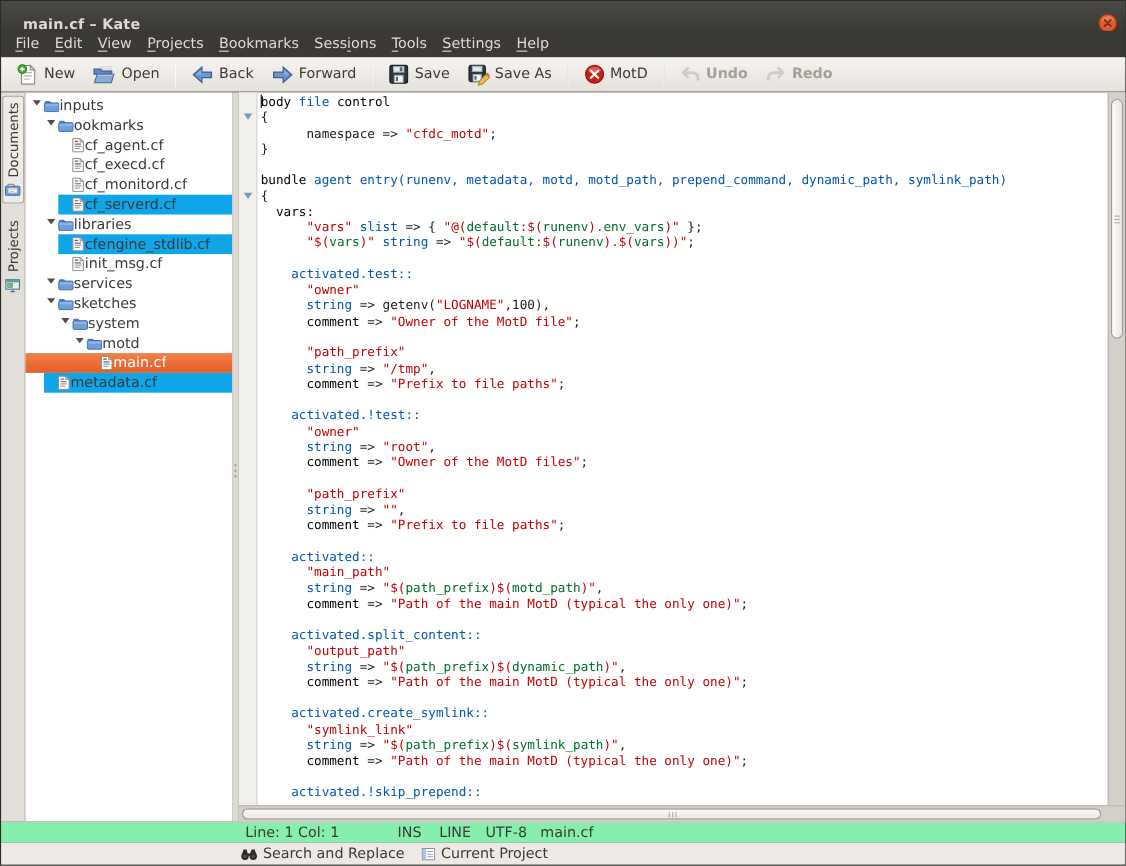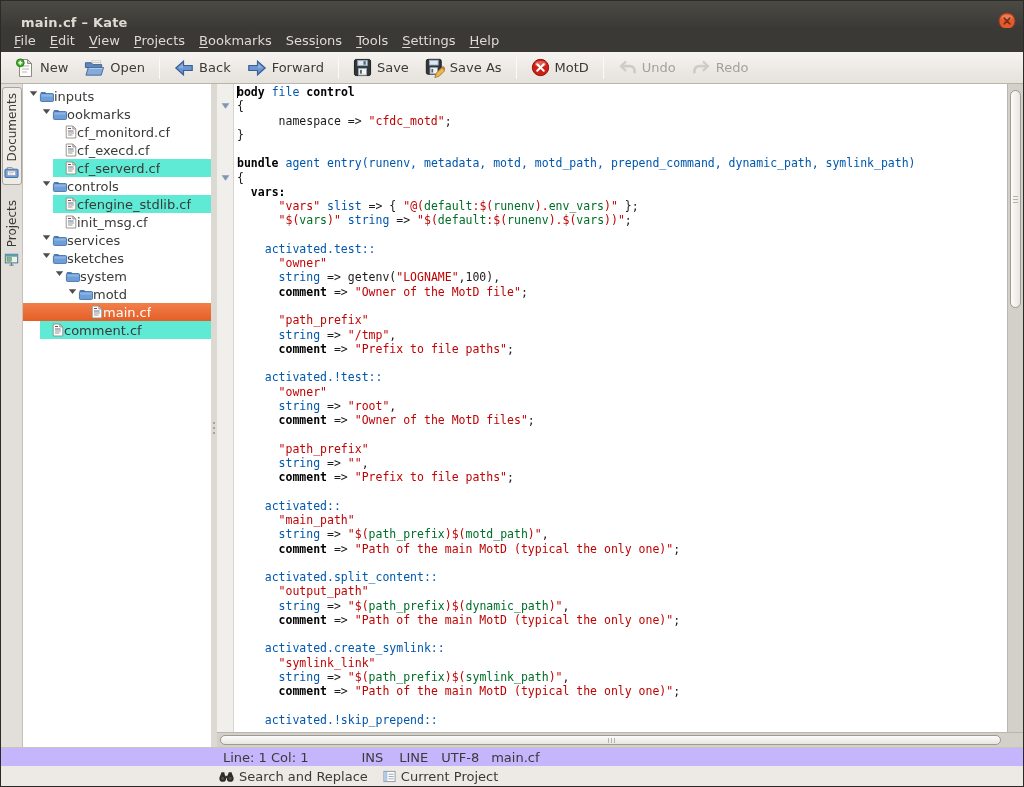--- a/index.html
+++ b/index.html
@@ -13,69 +13,69 @@
   .closebtn { margin-left:auto; width:19px; height:19px; display:flex; align-items:center; justify-content:center; cursor:default; }
 
   
   .menubar { height:24px; background:#3a3935; display:flex; align-items:center; padding-left:6px; flex:none; }
   .mi { color:#dfdbd3; font-size:13px; padding:3px 7px; white-space:nowrap; }
   .mi u { text-underline-offset:2px; }
 
   
   .toolbar { height:32px; background:linear-gradient(#f6f4f1,#e5e1db); border-bottom:1px solid #b9b4ad; display:flex; align-items:center; padding-left:6px; flex:none; }
   .tbtn { display:flex; align-items:center; gap:5px; padding:3px 8px; font-size:13px; color:#3b3a37; white-space:nowrap; }
-  .tbtn.disabled { color:#a5a19a; }
+  .tbtn.disabled { color:#a5a19a;font-weight:bold; }
   .tbtn.disabled svg { opacity:.4; }
   .tsep { width:1px; height:22px; background:#c4bfb7; border-right:1px solid #fbfaf8; margin:0 6px; flex:none; }
 
   
   .main { flex:1; display:flex; min-height:0; }
   .tabstrip { width:22px; background:#e2ded9; border-right:1px solid #c6c2bb; padding-top:3px; display:flex; flex-direction:column; align-items:center; gap:9px; flex:none; }
   .vtab { display:flex; flex-direction:column; align-items:center; gap:4px; padding:5px 0 4px 0; width:20px; border:1px solid transparent; border-radius:3px; }
   .vtab.active { background:#efece7; border-color:#a9a59e; }
   .vtab .vlbl { writing-mode:vertical-rl; transform:rotate(180deg); font-size:12px; color:#3a3935; }
 
   .sidebar { width:188px; background:#ffffff; overflow:hidden; padding-top:3px; flex:none; }
   .trow { height:18px; display:flex; align-items:center; font-size:13px; color:#3a3a38; white-space:nowrap; }
   .trow .indent { flex:none; }
   .trow .arrow { width:12px; flex:none; font-size:8px; color:#55534f; text-align:center; line-height:18px; }
   .trow .rowc { flex:1; display:flex; align-items:center; height:18px; min-width:0; }
-  .trow .rowc.open { background:#5eead4; }
+  .trow .rowc.open { background:#0ea5e9; }
   .trow.selected { background:linear-gradient(#f27f4b,#e45e27); }
   .trow.selected .tlabel { color:#ffffff; }
   .tlabel { overflow:hidden; text-overflow:ellipsis; }
 
   .splitter { width:6px; background:#dcd8d2; position:relative; flex:none; }
   .splitter .grip { position:absolute; top:338px; left:2px; width:2px; height:2px; background:#a8a39c; box-shadow:0 5px 0 #a8a39c, 0 10px 0 #a8a39c; }
 
   
   .editor { flex:1; display:flex; flex-direction:column; min-width:0; background:#fff; }
   .editrow { flex:1; display:flex; min-height:0; }
   .gutter { width:17px; background:#f1efeb; border-right:1px solid #d8d4ce; padding-top:1px; flex:none; }
   .gcell { height:14.28px; display:flex; align-items:center; justify-content:center; font-size:9px; color:#7e97b5; }
   .codewrap { flex:1; position:relative; overflow:hidden; }
   .code { padding:1px 0 0 3px; font-family:"DejaVu Sans Mono","Liberation Mono",monospace; font-size:11.5px; line-height:14.28px; white-space:pre; }
   .cl { height:14.28px; }
-  .c-kw { font-weight:bold; color:#000000; }
+  .c-kw { font-weight:normal; color:#000000; }
   .c-ty { color:#0057ae; }
   .c-st { color:#bf0303; }
   .c-vr { color:#006e28; }
   .c-pl { color:#1a1a1a; }
   .caret { position:absolute; left:3px; top:2px; width:1px; height:12px; background:#000; }
 
   .vscroll { width:16px; background:#d3cfc9; border-left:1px solid #bab5ae; position:relative; flex:none; }
   .vhandle { position:absolute; left:2px; top:6px; width:11px; height:218px; background:linear-gradient(90deg,#fcfbfa,#e9e6e1); border:1px solid #9e9992; border-radius:6px; }
   .vhandle:after { content:""; position:absolute; top:50%; left:2px; width:5px; height:1px; background:#b5b0a9; box-shadow:0 3px 0 #b5b0a9, 0 -3px 0 #b5b0a9; }
 
   .hscroll { height:15px; background:#d3cfc9; border-top:1px solid #bab5ae; position:relative; flex:none; }
   .hhandle { position:absolute; top:2px; left:3px; height:10px; width:781px; background:linear-gradient(#fcfbfa,#e9e6e1); border:1px solid #9e9992; border-radius:5px; }
   .hhandle:after { content:""; position:absolute; left:50%; top:2px; width:1px; height:5px; background:#b5b0a9; box-shadow:3px 0 0 #b5b0a9, -3px 0 0 #b5b0a9; }
 
   
-  .statusbar { height:19px; background:#c4b5fd; border-top:1px solid #c9c5be; display:flex; align-items:center; font-size:13px; color:#3b3a37; padding-left:222px; flex:none; }
+  .statusbar { height:19px; background:#86efac; border-top:1px solid #c9c5be; display:flex; align-items:center; font-size:13px; color:#3b3a37; padding-left:222px; flex:none; }
   .seg { white-space:nowrap; }
   .seg.ins { margin-left:53px; } .seg.eol { margin-left:16px; } .seg.enc { margin-left:13px; } .seg.fn { margin-left:12px; }
   .bottombar { height:20px; background:#edeae5; display:flex; align-items:center; padding-left:218px; gap:15px; font-size:13px; color:#3b3a37; flex:none; }
   .bbtn { display:flex; align-items:center; gap:5px; white-space:nowrap; }
 </style>
 </head>
 <body>
 
 <div class="window">
   <div class="titlebar">
@@ -271,41 +271,57 @@
             <span class="arrow"></span>
             <span class="ic" style="display: flex;">
               <svg width="12" height="14" viewBox="0 0 12 14">
                 <path d="M1.2 1h6.6l3 3v9H1.2z" fill="#fdfdfc" stroke="#8f8c87" stroke-width=".9"></path>
                 <path d="M7.8 1l3 3h-3z" fill="#d9d6d1" stroke="#8f8c87" stroke-width=".8"></path>
                 <path d="M3 6h5.5" stroke="#4a6fa5" stroke-width="1"></path>
                 <path d="M3 8h6M3 10h4.5" stroke="#8e8b86" stroke-width=".9"></path>
                 <path d="M3 3.5h3" stroke="#a33c35" stroke-width="1"></path>
               </svg>
             </span>
+            <span class="tlabel">cf_agent.cf</span>
+          </span>
+        </div>
+        <div class="trow">
+          <span class="indent" style="width: 30px;"></span>
+          <span class="rowc">
+            <span class="arrow"></span>
+            <span class="ic" style="display: flex;">
+              <svg width="12" height="14" viewBox="0 0 12 14">
+                <path d="M1.2 1h6.6l3 3v9H1.2z" fill="#fdfdfc" stroke="#8f8c87" stroke-width=".9"></path>
+                <path d="M7.8 1l3 3h-3z" fill="#d9d6d1" stroke="#8f8c87" stroke-width=".8"></path>
+                <path d="M3 6h5.5" stroke="#4a6fa5" stroke-width="1"></path>
+                <path d="M3 8h6M3 10h4.5" stroke="#8e8b86" stroke-width=".9"></path>
+                <path d="M3 3.5h3" stroke="#a33c35" stroke-width="1"></path>
+              </svg>
+            </span>
+            <span class="tlabel">cf_execd.cf</span>
+          </span>
+        </div>
+        <div class="trow">
+          <span class="indent" style="width: 30px;"></span>
+          <span class="rowc">
+            <span class="arrow"></span>
+            <span class="ic" style="display: flex;">
+              <svg width="12" height="14" viewBox="0 0 12 14">
+                <path d="M1.2 1h6.6l3 3v9H1.2z" fill="#fdfdfc" stroke="#8f8c87" stroke-width=".9"></path>
+                <path d="M7.8 1l3 3h-3z" fill="#d9d6d1" stroke="#8f8c87" stroke-width=".8"></path>
+                <path d="M3 6h5.5" stroke="#4a6fa5" stroke-width="1"></path>
+                <path d="M3 8h6M3 10h4.5" stroke="#8e8b86" stroke-width=".9"></path>
+                <path d="M3 3.5h3" stroke="#a33c35" stroke-width="1"></path>
+              </svg>
+            </span>
             <span class="tlabel">cf_monitord.cf</span>
           </span>
         </div>
         <div class="trow">
           <span class="indent" style="width: 30px;"></span>
-          <span class="rowc">
-            <span class="arrow"></span>
-            <span class="ic" style="display: flex;">
-              <svg width="12" height="14" viewBox="0 0 12 14">
-                <path d="M1.2 1h6.6l3 3v9H1.2z" fill="#fdfdfc" stroke="#8f8c87" stroke-width=".9"></path>
-                <path d="M7.8 1l3 3h-3z" fill="#d9d6d1" stroke="#8f8c87" stroke-width=".8"></path>
-                <path d="M3 6h5.5" stroke="#4a6fa5" stroke-width="1"></path>
-                <path d="M3 8h6M3 10h4.5" stroke="#8e8b86" stroke-width=".9"></path>
-                <path d="M3 3.5h3" stroke="#a33c35" stroke-width="1"></path>
-              </svg>
-            </span>
-            <span class="tlabel">cf_execd.cf</span>
-          </span>
-        </div>
-        <div class="trow">
-          <span class="indent" style="width: 30px;"></span>
           <span class="rowc open">
             <span class="arrow"></span>
             <span class="ic" style="display: flex;">
               <svg width="12" height="14" viewBox="0 0 12 14">
                 <path d="M1.2 1h6.6l3 3v9H1.2z" fill="#fdfdfc" stroke="#8f8c87" stroke-width=".9"></path>
                 <path d="M7.8 1l3 3h-3z" fill="#d9d6d1" stroke="#8f8c87" stroke-width=".8"></path>
                 <path d="M3 6h5.5" stroke="#4a6fa5" stroke-width="1"></path>
                 <path d="M3 8h6M3 10h4.5" stroke="#8e8b86" stroke-width=".9"></path>
                 <path d="M3 3.5h3" stroke="#a33c35" stroke-width="1"></path>
               </svg>
@@ -319,21 +335,21 @@
             <span class="arrow"><svg width="9" height="9" viewBox="0 0 9 9">
                 <path d="M.8 2.2h7.4L4.5 7z" fill="#504e4a"></path>
               </svg></span>
             <span class="ic" style="display: flex;">
               <svg width="15" height="14" viewBox="0 0 16 14">
                 <path d="M1.5 4.2c0-.9.6-1.6 1.4-1.6h3.7l1.7 1.9h5.8c.8 0 1.4.7 1.4 1.6" fill="#4e7db3"></path>
                 <rect x="1.5" y="4.4" width="14" height="8.4" rx="1.1" fill="#6f9fd8" stroke="#3c6ba4" stroke-width=".9"></rect>
                 <path d="M2.4 5.4h12.2v2.2H2.4z" fill="#92b9e6" opacity=".85"></path>
               </svg>
             </span>
-            <span class="tlabel">controls</span>
+            <span class="tlabel">libraries</span>
           </span>
         </div>
         <div class="trow">
           <span class="indent" style="width: 30px;"></span>
           <span class="rowc open">
             <span class="arrow"></span>
             <span class="ic" style="display: flex;">
               <svg width="12" height="14" viewBox="0 0 12 14">
                 <path d="M1.2 1h6.6l3 3v9H1.2z" fill="#fdfdfc" stroke="#8f8c87" stroke-width=".9"></path>
                 <path d="M7.8 1l3 3h-3z" fill="#d9d6d1" stroke="#8f8c87" stroke-width=".8"></path>
@@ -447,21 +463,21 @@
             <span class="arrow"></span>
             <span class="ic" style="display: flex;">
               <svg width="12" height="14" viewBox="0 0 12 14">
                 <path d="M1.2 1h6.6l3 3v9H1.2z" fill="#fdfdfc" stroke="#8f8c87" stroke-width=".9"></path>
                 <path d="M7.8 1l3 3h-3z" fill="#d9d6d1" stroke="#8f8c87" stroke-width=".8"></path>
                 <path d="M3 6h5.5" stroke="#4a6fa5" stroke-width="1"></path>
                 <path d="M3 8h6M3 10h4.5" stroke="#8e8b86" stroke-width=".9"></path>
                 <path d="M3 3.5h3" stroke="#a33c35" stroke-width="1"></path>
               </svg>
             </span>
-            <span class="tlabel">comment.cf</span>
+            <span class="tlabel">metadata.cf</span>
           </span>
         </div>
       </div>
 
     <div class="splitter">
         <div class="grip"></div>
       </div>
 
     <div class="editor">
       <div class="editrow">

